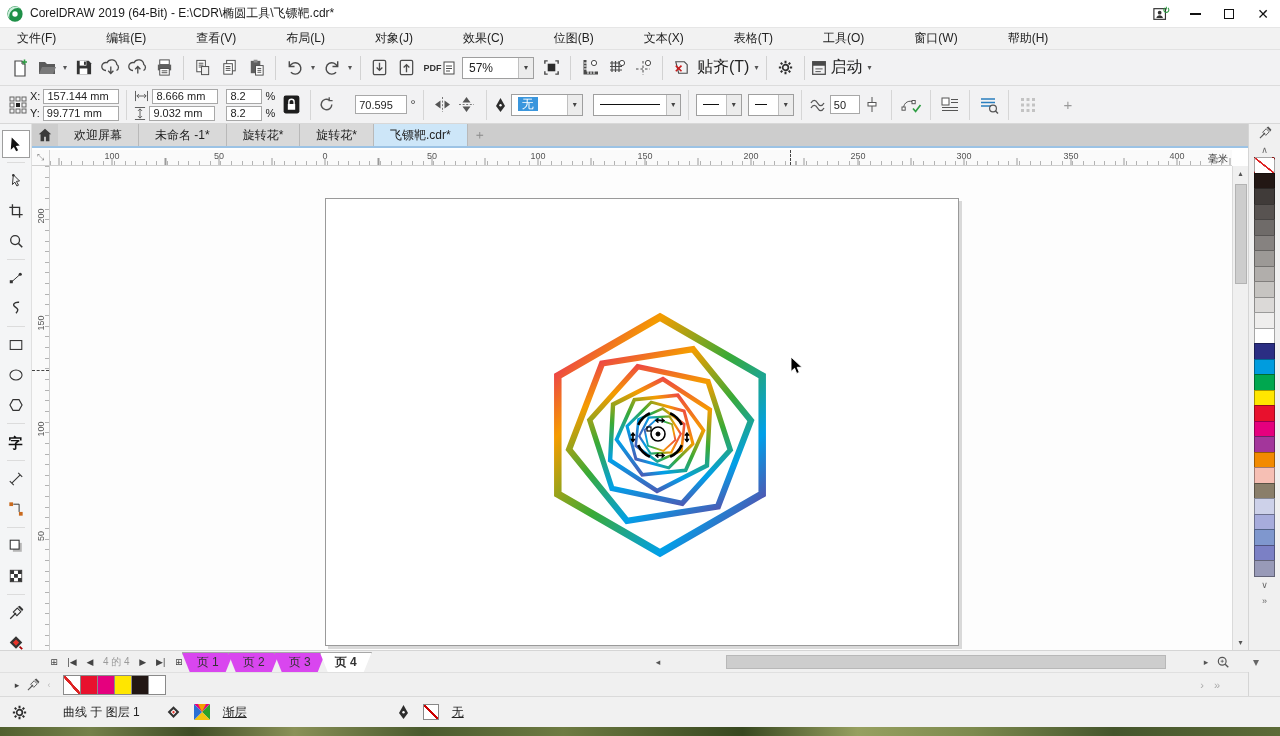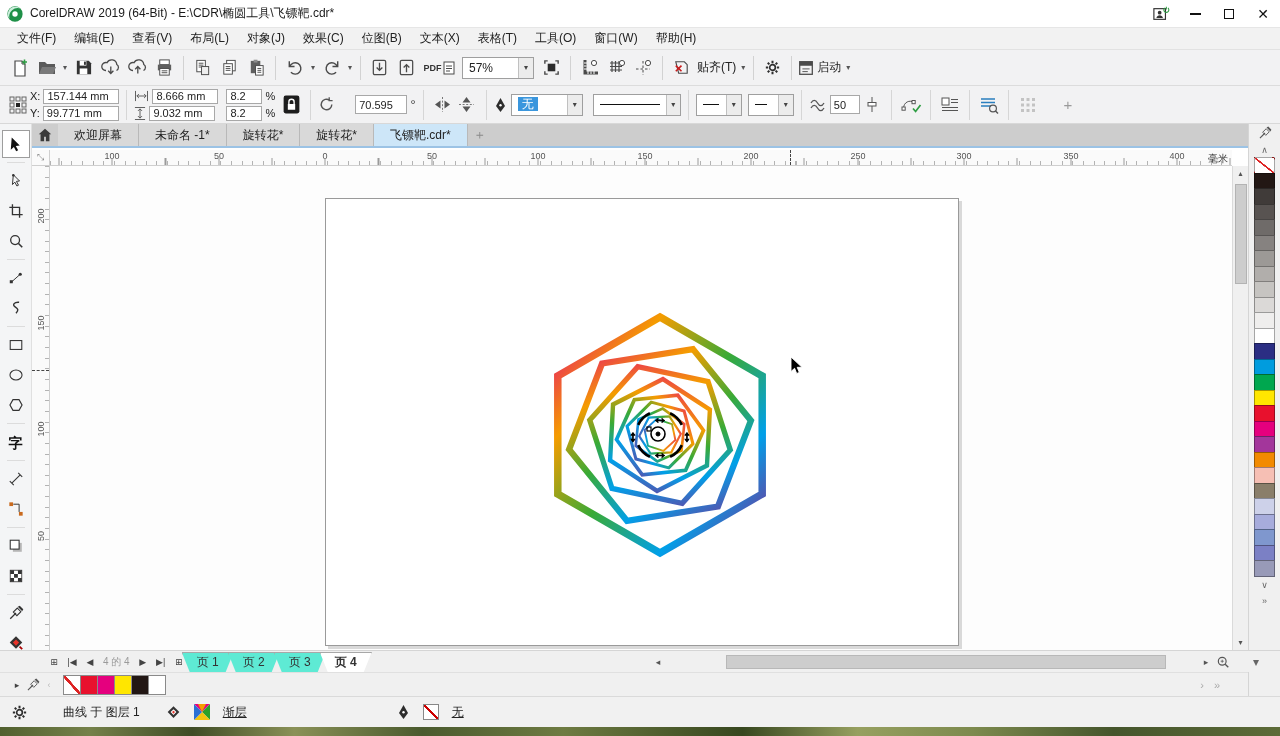--- a/index.html
+++ b/index.html
@@ -13,33 +13,33 @@
   
   #titlebar { top:0; left:0; width:1280px; height:28px; background:#fff; border-bottom:1px solid #e6e6e6; display:flex; align-items:center; padding-left:6px; }
   #titlebar .title { margin-left:6px; font-size:12px; color:#1a1a1a; }
   #winbtns { margin-left:auto; display:flex; align-items:center; height:100%; }
   #winbtns .wb { width:34px; height:100%; display:flex; align-items:center; justify-content:center; color:#111; }
   .glyph-min { width:11px; border-top:2px solid #111; display:inline-block; }
   .glyph-max { width:10px; height:10px; border:1.5px solid #111; display:inline-block; }
   .glyph-close { font-size:14px; font-weight:bold; }
 
   
-  #menubar { top:28px; left:0; width:1280px; height:22px; background:#f2f2f2; border-bottom:1px solid #e2e2e2; display:flex; align-items:center; padding-left:8px; }
+  #menubar { top:28px; left:0; width:1280px; height:22px; background:#f2f2f2; border-bottom:1px solid #e2e2e2; display:flex; align-items:center; padding-left:8px;gap:32px; }
   .menu-item { padding:0 9px; height:100%; display:flex; align-items:center; color:#222; }
 
   
   #stdbar { top:50px; left:0; width:1280px; height:36px; background:#f2f2f3; border-bottom:1px solid #dcdcdc; display:flex; align-items:center; padding-left:6px; }
   .tbtn { width:27px; height:27px; display:flex; align-items:center; justify-content:center; border-radius:2px; }
   .tsep { width:1px; height:24px; background:#d2d2d2; margin:0 5px; }
   .caret { font-size:8px; color:#555; width:10px; text-align:center; }
   .combo { height:22px; background:#fff; border:1px solid #9f9f9f; display:flex; align-items:center; }
   .combo .cval { padding:0 6px; flex:1; font-size:12px; }
   .combo .cbtn { width:15px; height:100%; background:#ececec; border-left:1px solid #c0c0c0; display:flex; align-items:center; justify-content:center; font-size:8px; color:#444; }
   #zoomcombo { width:72px; margin:0 4px; }
-  .tlabel { font-size:12px; margin:0 2px; }
+  .tlabel { font-size:16px; margin:0 2px; }
 
   
   #propbar { top:86px; left:0; width:1280px; height:38px; background:#f2f2f3; border-bottom:1px solid #d8d8d8; display:flex; align-items:center; padding-left:6px; font-size:11px; }
   .pgroup { display:flex; align-items:center; }
   .pcol { display:flex; flex-direction:column; justify-content:center; gap:2px; }
   .prow { display:flex; align-items:center; gap:3px; }
   .pin { height:15px; border:1px solid #a8a8a8; background:#fff; padding:0 3px; font-size:11px; display:flex; align-items:center; }
   .psep { width:1px; height:30px; background:#d6d6d6; margin:0 7px; }
   .pbtn { width:24px; height:26px; display:flex; align-items:center; justify-content:center; }
   .sel-none { background:#3a96dd; color:#fff; padding:0 4px; }
@@ -86,21 +86,21 @@
   #palette { top:124px; left:1248px; width:32px; height:572px; background:#f0f0f0; border-left:1px solid #d5d5d5; display:flex; flex-direction:column; align-items:center; }
   #palette .ptop { height:18px; display:flex; align-items:center; justify-content:center; color:#666; }
   .swatch { width:21px; height:16.5px; border:1px solid rgba(0,0,0,0.35); margin-top:-1px; }
   .swatch.none { background:linear-gradient(to top right,#fff 46%,#d22 47%,#d22 53%,#fff 54%); }
   .pchev { font-size:9px; color:#666; height:16px; display:flex; align-items:center; }
 
   
   #pagenav { top:650px; left:0; width:650px; height:22px; background:#f0f0f0; border-top:1px solid #d5d5d5; display:flex; align-items:flex-end; padding-left:45px; }
   .navic { width:18px; height:20px; display:flex; align-items:center; justify-content:center; font-size:9px; color:#444; }
   #navpos { color:#9a9a9a; font-size:10px; padding:0 4px; align-self:center; }
-  .ptab { height:20px; padding:0 14px; display:flex; align-items:center; background:#5eead4; border:1px solid #a8a8a8; border-bottom:none; clip-path:polygon(0 0,100% 0,calc(100% - 8px) 100%,8px 100%); margin-left:-6px; font-size:12px; color:#333; }
+  .ptab { height:20px; padding:0 14px; display:flex; align-items:center; background:#d946ef; border:1px solid #a8a8a8; border-bottom:none; clip-path:polygon(0 0,100% 0,calc(100% - 8px) 100%,8px 100%); margin-left:-6px; font-size:12px; color:#333; }
   .ptab.active { background:#fff; font-weight:bold; }
   #hscroll { top:650px; left:650px; width:582px; height:22px; background:#f0f0f0; border-top:1px solid #d5d5d5; display:flex; align-items:center; }
   #hscroll .sarrow { width:16px; text-align:center; font-size:9px; color:#555; }
   #hscroll .track { position:relative; flex:1; height:14px; }
   #hscroll .thumb { position:absolute; left:60px; width:440px; top:0; height:14px; background:#cdcdcd; border:1px solid #b8b8b8; }
   #bcorner { top:650px; left:1232px; width:48px; height:22px; background:#f0f0f0; border-top:1px solid #d5d5d5; display:flex; align-items:center; justify-content:center; color:#666; }
   #docpal { top:672px; left:0; width:1248px; height:24px; background:#f0f0f0; border-top:1px solid #e0e0e0; display:flex; align-items:center; padding-left:8px; }
   .dchip { width:18px; height:20px; border:1px solid #8a8a8a; margin-left:-1px; }
   .dchip.none { background:linear-gradient(to top right,#fff 44%,#d22 45%,#d22 55%,#fff 56%); }
   #docpal .endarrows { margin-left:auto; margin-right:18px; color:#aaa; font-size:11px; letter-spacing:10px; }

